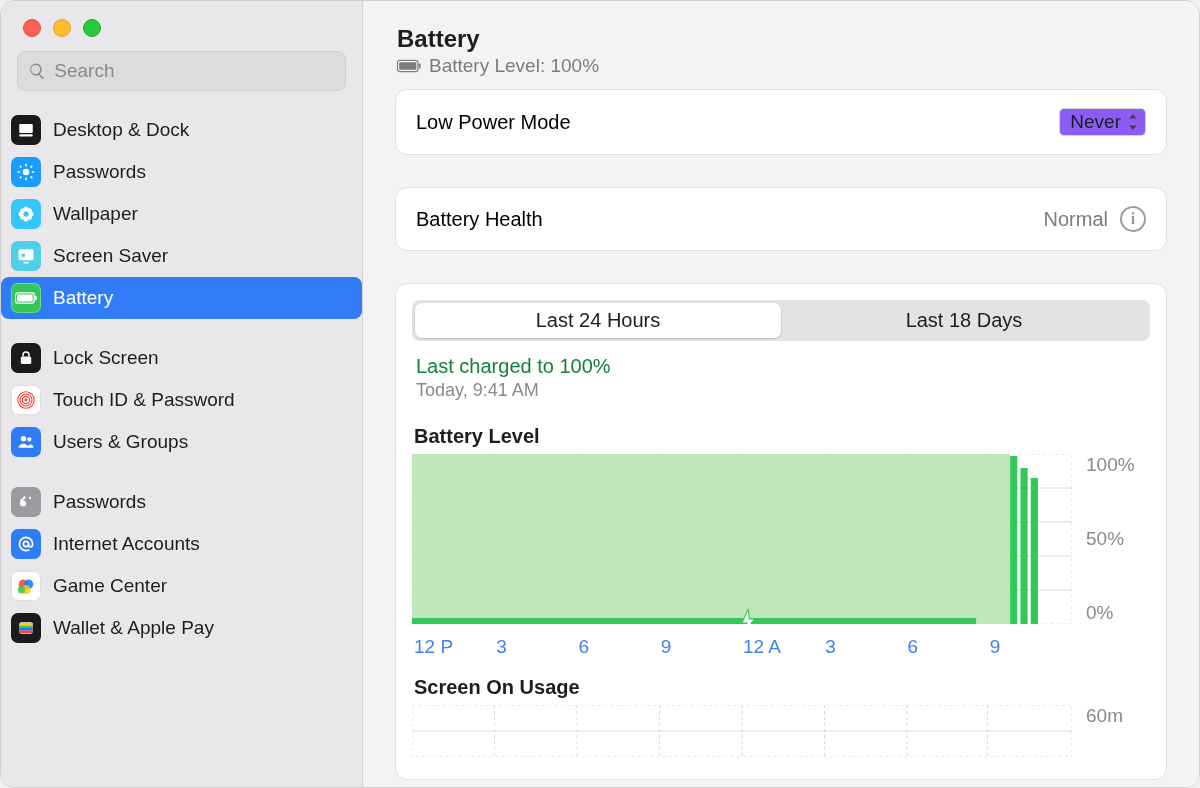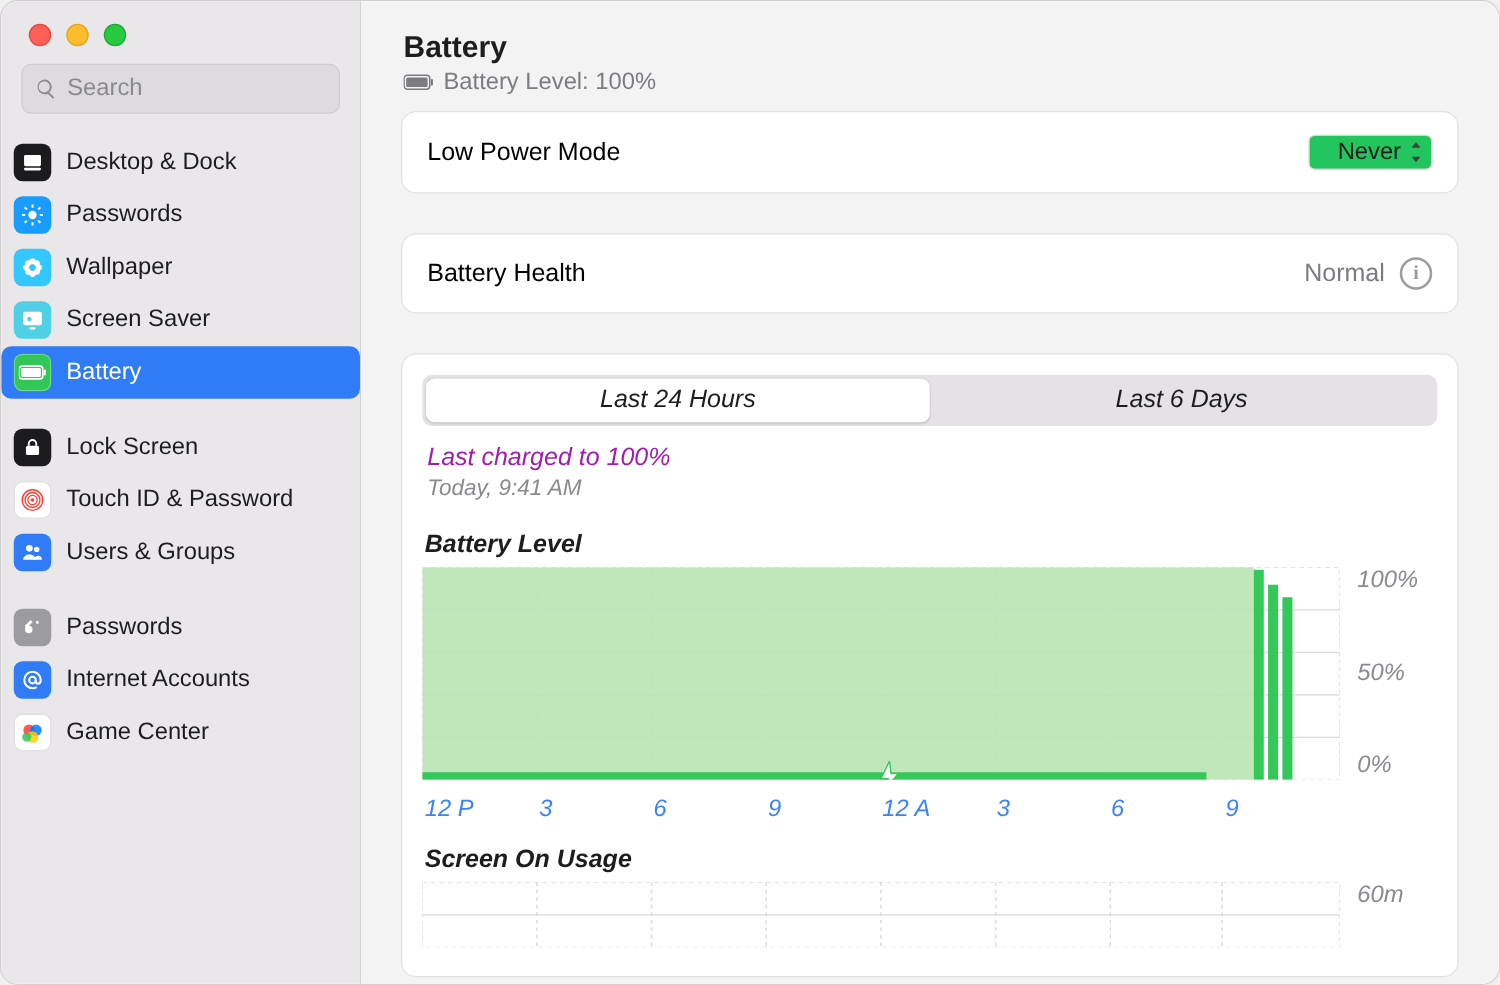--- a/index.html
+++ b/index.html
@@ -10,21 +10,21 @@
 }
 .window {
   width: 1200px; height: 788px;
   display: flex;
   background: #fff;
   border-radius: 14px;
   overflow: hidden;
   border: 1px solid #d0d0d0;
 }
 .sidebar {
-  width: 288px;
+  width: 362px;
   background: #e9e7e9;
   border-right: 1px solid #d2d2d2;
   display: flex; flex-direction: column;
   padding-top: 12px;
 }
 .traffic { display: flex; gap: 12px; padding: 6px 22px 14px 22px; }
 .tl { width: 18px; height: 18px; border-radius: 50%; }
 .tl.red { background: #ff5f57; border: 1px solid #e24a42; }
 .tl.yellow { background: #febc2e; border: 1px solid #e1a324; }
 .tl.green { background: #28c840; border: 1px solid #20a934; }
@@ -73,32 +73,32 @@
   margin-bottom: 32px;
 }
 .row {
   display: flex; align-items: center; justify-content: space-between;
   padding: 18px 20px;
   font-size: 20px;
   border-bottom: 1px solid #e8e8ea;
 }
 .row:last-child { border-bottom: none; }
 .row .right { display: flex; align-items: center; gap: 12px; color: #7b7b80; }
-.popup { display: inline-flex; align-items: center; background: #22c55e; border: 1px solid #d6d4d6; border-radius: 5px; padding: 0 6px 0 22px; height: 28px; color: #1d1d1f; font-size: 19px; }
+.popup { display: inline-flex; align-items: center; background: #8b5cf6; border: 1px solid #d6d4d6; border-radius: 5px; padding: 0 6px 0 10px; height: 28px; color: #1d1d1f; font-size: 19px; }
 .popup svg { width: 12px; height: 16px; margin-left: 6px; fill: #404040; }
 .info-circle { width: 26px; height: 26px; border: 2px solid #9c9ca0; border-radius: 50%; display:flex; align-items:center; justify-content:center; color:#9c9ca0; font-weight:600; font-size:16px; font-family: "Times New Roman", serif; }
-.seg-host { padding: 16px 16px 18px 16px; font-style: italic; }
+.seg-host { padding: 16px 16px 18px 16px; }
 .seg {
   display: flex; background: #e4e2e4; border-radius: 8px; padding: 3px;
   font-size: 20px;
 }
 .seg .opt { flex: 1; text-align: center; padding: 6px 0; border-radius: 7px; color: #1d1d1f; }
 .seg .opt.active { background: #fff; box-shadow: 0 1px 2px rgba(0,0,0,0.1), 0 0 0 1px rgba(0,0,0,0.04); }
 .last-charged { padding: 0 4px 8px 4px; }
-.last-charged .t1 { font-size: 20px; color: #a21caf; }
+.last-charged .t1 { font-size: 20px; color: #15803d; }
 .last-charged .t2 { font-size: 18px; color: #8a8a8e; margin-top: 2px; }
 .chart-title { font-size: 20px; font-weight: 700; color: #1d1d1f; margin: 16px 2px 6px 2px; }
 .chart-wrap { display: flex; }
 .chart-area { flex: 1; }
 .chart-ylabels { width: 78px; display:flex; flex-direction: column; justify-content: space-between; align-items: flex-start; padding-left: 14px; color: #8a8a8e; font-size: 19px; }
 .xlabels { display: flex; justify-content: space-between; color:#3b82f6; font-size: 19px; padding: 8px 0 2px 2px; }
 .xlabels span { flex:1; text-align:left; }
 .usage-wrap .chart-ylabels { height: 52px; }
 </style>
 </head>
@@ -242,20 +242,32 @@
           <div class="icon-box" style="background: rgb(255, 255, 255); border: 1px solid rgb(224, 224, 224);">
             <svg viewBox="0 0 24 24" width="22" height="22">
               <circle cx="9" cy="10" r="5" fill="#ff3b30" opacity="0.85"></circle>
               <circle cx="15" cy="10" r="5" fill="#007aff" opacity="0.85"></circle>
               <circle cx="12" cy="16" r="5" fill="#ffcc00" opacity="0.85"></circle>
               <circle cx="7" cy="16" r="4" fill="#34c759" opacity="0.85"></circle>
             </svg>
           </div>
           <span>Game Center</span>
         </div>
+        <div class="item">
+          <div class="icon-box" style="background: rgb(27, 27, 29);">
+            <svg viewBox="0 0 24 24" width="20" height="20">
+              <rect x="4" y="5" width="16" height="14" rx="2.5" fill="#fff"></rect>
+              <rect x="4" y="6" width="16" height="3" fill="#ffcc00"></rect>
+              <rect x="4" y="9" width="16" height="3" fill="#34c759"></rect>
+              <rect x="4" y="12" width="16" height="3" fill="#007aff"></rect>
+              <rect x="4" y="15" width="16" height="3" fill="#ff3b30"></rect>
+            </svg>
+          </div>
+          <span>Wallet &amp; Apple Pay</span>
+        </div>
       </div>
   </div>
 
   <div class="content">
     <div class="content-inner">
 
       <div class="header">
         <h1>Battery</h1>
         <div class="sub">
           <svg viewBox="0 0 28 14">
@@ -288,21 +300,21 @@
             <span>Normal</span>
             <div class="info-circle">i</div>
           </div>
         </div>
       </div>
 
       <div class="panel">
         <div class="seg-host">
           <div class="seg">
             <div class="opt active">Last 24 Hours</div>
-            <div class="opt">Last 6 Days</div>
+            <div class="opt">Last 18 Days</div>
           </div>
 
           <div class="last-charged" style="margin-top:14px">
             <div class="t1">Last charged to 100%</div>
             <div class="t2">Today, 9:41 AM</div>
           </div>
 
           <div class="chart-title">Battery Level</div>
           <div class="chart-wrap">
             <div class="chart-area">

